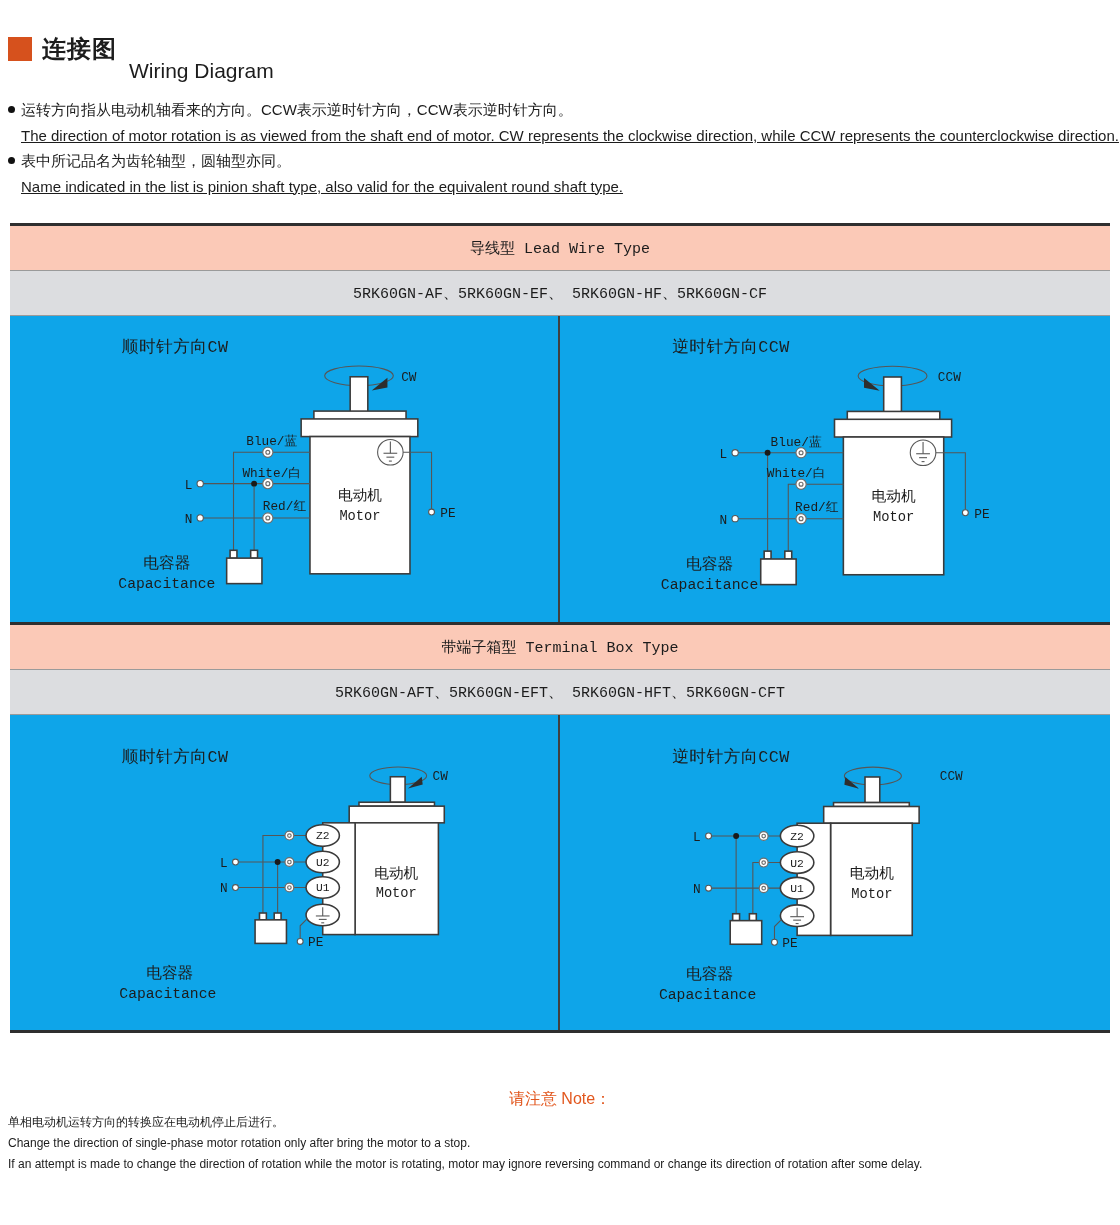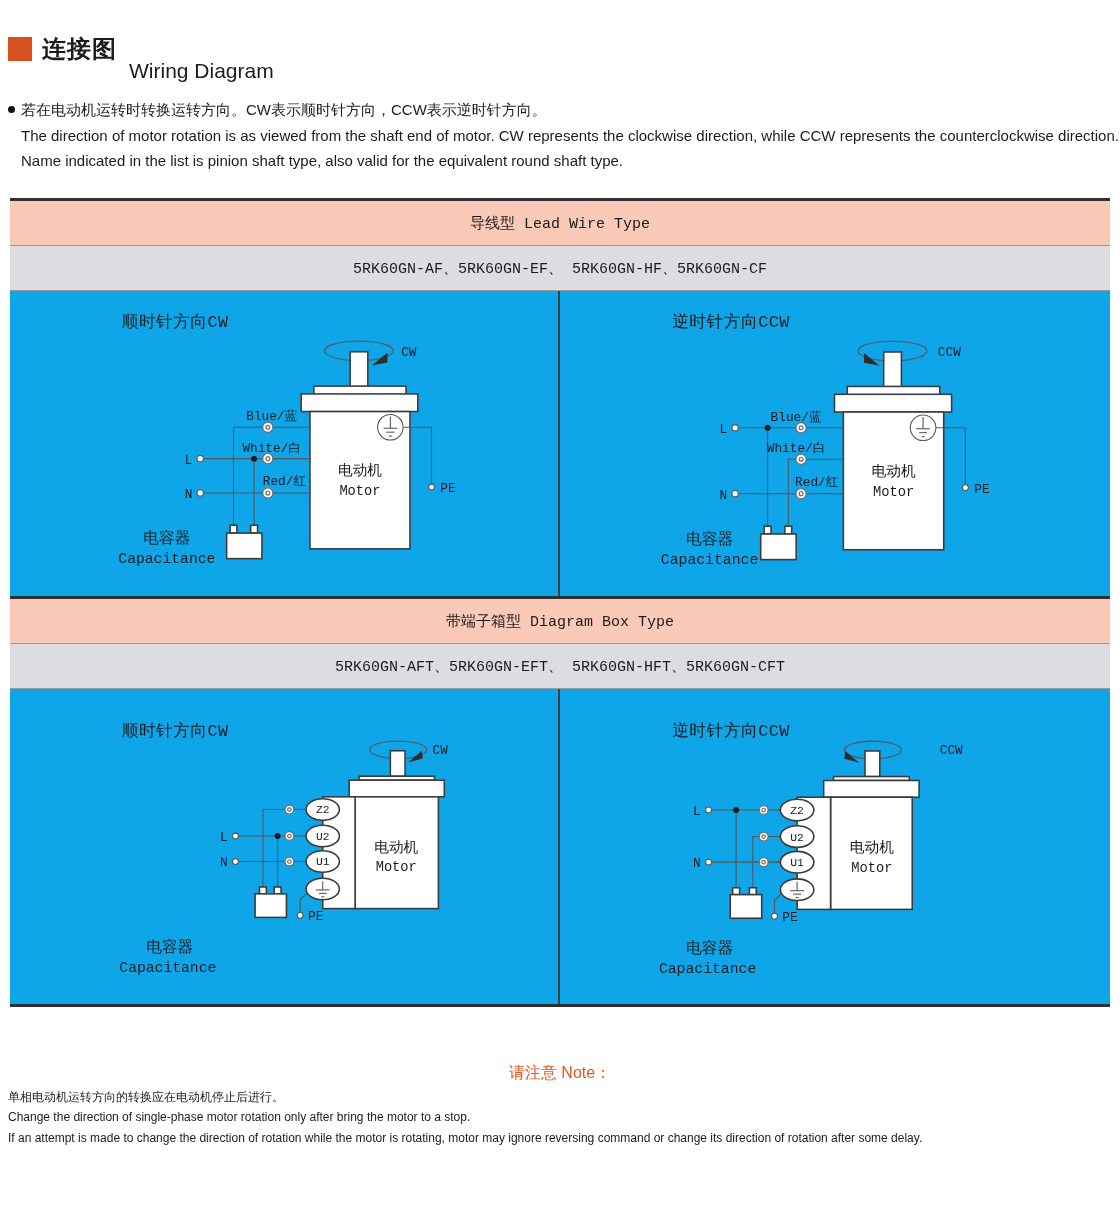--- a/index.html
+++ b/index.html
@@ -21,21 +21,21 @@
   
   .doc-header{display:flex;align-items:center;gap:10px;padding:14px 0 0 8px;}
   .accent-square{width:24px;height:24px;background:var(--accent);flex:0 0 auto;}
   .title-zh{font-size:24px;font-weight:bold;letter-spacing:1px;}
   .title-en{font-size:21px;font-weight:normal;margin-left:2px;margin-top:45px;}
 
   
   .intro{margin:14px 0 0 8px;font-size:15px;line-height:1.7;}
   .bullet-zh{position:relative;padding-left:13px;}
   .bullet-zh::before{content:"";position:absolute;left:0;top:9px;width:7px;height:7px;border-radius:50%;background:#111;}
-  .bullet-en{padding-left:13px;}
+  .bullet-en{padding-left:13px;text-decoration:underline;}
 
   
   .wiring-table{margin:24px 10px 0 10px;border-top:3px solid var(--line-dark);border-bottom:3px solid var(--line-dark);font-family:Liberation Mono, monospace;}
   .band{width:100%;text-align:center;font-size:15px;padding:13px 0 12px 0;border-bottom:1px solid var(--line-thin);}
   .band-pink{background:var(--pink);}
   .band-gray{background:var(--gray);}
   .section2-top{border-top:3px solid var(--line-dark);}
   .diagram-row{display:flex;background:#0ea5e9;}
   .diagram-panel{width:50%;}
   .diagram-panel.left{border-right:2px solid #3f3f3f;}
@@ -69,22 +69,23 @@
 
 <div class="page">
 
   <div class="doc-header">
     <span class="accent-square"></span>
     <span class="title-zh">连接图</span>
     <span class="title-en">Wiring Diagram</span>
   </div>
 
   <div class="intro">
-    <div class="bullet-zh">若在电动机运转时转换运转方向。CW表示顺时针方向，CCW表示逆时针方向。</div>
+    <div class="bullet-zh">运转方向指从电动机轴看来的方向。CCW表示逆时针方向，CCW表示逆时针方向。</div>
     <div class="bullet-en">The direction of motor rotation is as viewed from the shaft end of motor. CW represents the clockwise direction, while CCW represents the counterclockwise direction.</div>
+    <div class="bullet-zh">表中所记品名为齿轮轴型，圆轴型亦同。</div>
     <div class="bullet-en">Name indicated in the list is pinion shaft type, also valid for the equivalent round shaft type.</div>
   </div>
 
   <div class="wiring-table">
 
     <div class="band band-pink">导线型 Lead Wire Type</div>
     <div class="band band-gray">5RK60GN-AF、5RK60GN-EF、 5RK60GN-HF、5RK60GN-CF</div>
 
     <div class="diagram-row">
 
@@ -201,21 +202,21 @@
           <text class="lbl end" x="170" y="144">L</text>
           <text class="lbl end" x="170" y="211">N</text>
           <text class="motor-zh mid" x="339" y="188">电动机</text>
           <text class="motor-en mid" x="339" y="208">Motor</text>
           <text class="cap-zh mid" x="152" y="257">电容器</text>
           <text class="cap-en mid" x="152" y="277">Capacitance</text>
         </svg>
       </div>
     </div>
 
-    <div class="band band-pink section2-top">带端子箱型 Diagram Box Type</div>
+    <div class="band band-pink section2-top">带端子箱型 Terminal Box Type</div>
     <div class="band band-gray">5RK60GN-AFT、5RK60GN-EFT、 5RK60GN-HFT、5RK60GN-CFT</div>
 
     <div class="diagram-row">
 
       <div class="diagram-panel left">
         <svg viewBox="0 0 559 320">
           <text class="d-title" x="114" y="48">顺时针方向CW</text>
           <g>
             <ellipse class="wire" cx="396" cy="62" rx="29" ry="9"></ellipse>
             <rect class="machine" x="388" y="63" width="15" height="26"></rect>

